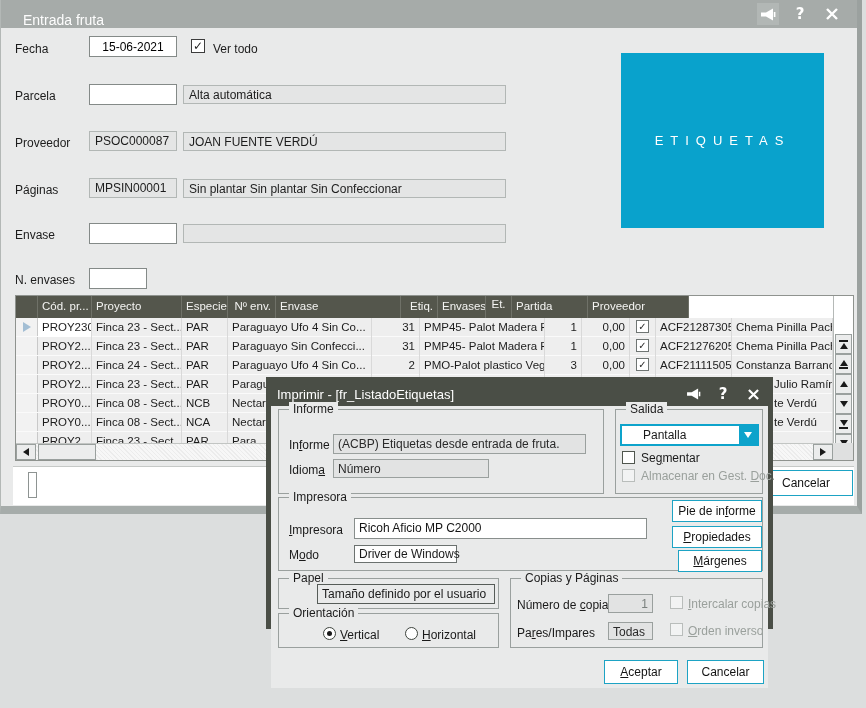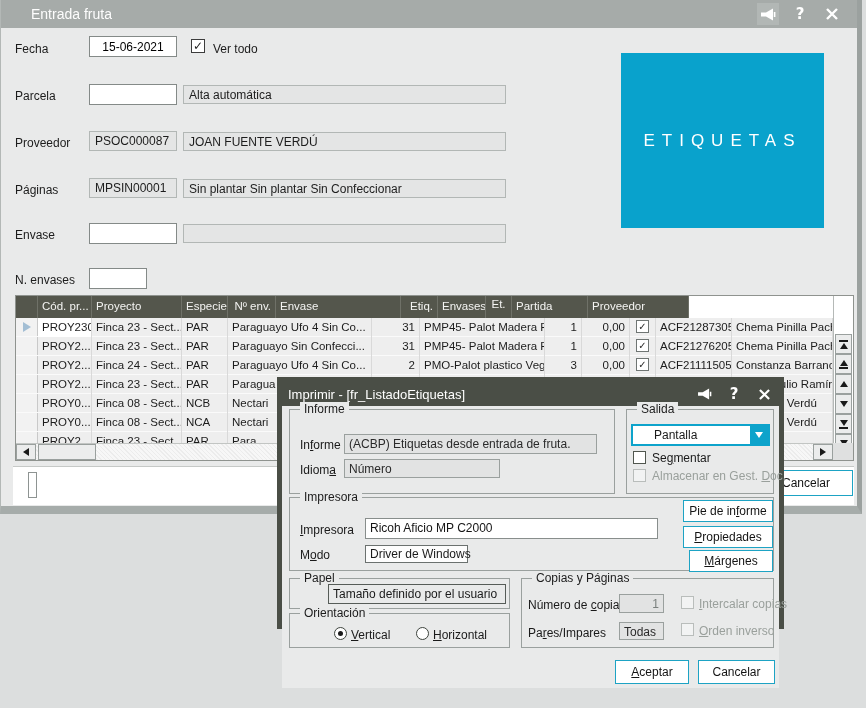--- a/index.html
+++ b/index.html
@@ -16,41 +16,41 @@
   
   .main-window {
     position:absolute; left:0; top:0; width:862px; height:514px;
     background:#e9eaea;
     border-right:5px solid #9ba19f; border-bottom:8px solid #a6acaa;
     border-left:1px solid #b3b8b6;
   }
   .main-titlebar {
     position:absolute; left:0; top:0; right:0; height:28px;
     background:#a6aba9; color:#fdfdfd; font-size:14px;
-    display:flex; align-items:center; padding-left:30px;
+    display:flex; align-items:flex-end; padding-left:22px;
   }
   .tb-icons { position:absolute; top:0; height:28px; display:flex; align-items:center; gap:10px; }
   .main-titlebar .tb-icons { right:14px; }
   .tb-ic { width:22px; height:22px; display:flex; align-items:center; justify-content:center; color:#fff; font-weight:bold; }
   .tb-ic.mega-bg { background:#b2b7b5; }
   .qmark { font-size:15px; font-weight:bold; font-family:"DejaVu Sans",sans-serif; }
 
   
   .flabel { position:absolute; font-size:12px; color:#1c1c1c; }
   .tbx { position:absolute; background:#fff; border:1px solid #848a88; font-size:12px; padding:2px 4px; line-height:15px; }
   .tbx-ro { position:absolute; background:#e4e5e5; border:1px solid #b2b7b5; font-size:12px; padding:2px 5px; line-height:14px; color:#1c1c1c; white-space:nowrap; overflow:hidden; }
   .center { text-align:center; }
 
   .chk { position:absolute; width:14px; height:14px; background:#fff; border:1px solid #3c3c3c; display:flex; align-items:center; justify-content:center; }
   .chk .tick { font-family:"DejaVu Sans",sans-serif; font-size:12px; font-weight:bold; color:#222; line-height:1; }
 
   .etiquetas-btn {
     position:absolute; left:620px; top:53px; width:203px; height:175px;
     background:#09a2cc; color:#fff; border:none; cursor:pointer;
-    font-family:"Liberation Sans",sans-serif; font-size:17px; letter-spacing:7px;
+    font-family:"Liberation Sans",sans-serif; font-size:13px; letter-spacing:7px;
     display:flex; align-items:center; justify-content:center;
   }
 
   
   .grid { position:absolute; left:14px; top:295px; width:839px; height:166px; background:#fff; border:1px solid #8f938f; }
   .grid-header { position:absolute; left:0; top:0; height:22px; display:flex; background:#54564c; }
   .hc { height:22px; color:#f4f4f2; font-size:11.5px; padding:4px 4px 0 4px; border-right:1px solid #70726а; border-right:1px solid #6f7168; white-space:nowrap; overflow:hidden; }
   .grid-body { position:absolute; left:0; top:22px; width:817px; height:126px; overflow:hidden; background:#fbfbfb; }
   .trow { display:flex; height:19px; background:#eeeeee; border-bottom:1px solid #fafafa; }
   .tc { height:19px; font-size:11.5px; padding:3px 4px 0 4px; border-right:1px solid #d9d9d9; white-space:nowrap; overflow:hidden; color:#1c1c1c; }
@@ -78,21 +78,21 @@
   .hthumb { position:absolute; left:22px; top:0; width:58px; height:16px; background:#eceded; border:1px solid #9aa09e; }
   .corner { position:absolute; right:0; bottom:0; width:20px; height:17px; background:#dfe0e0; }
 
   
   .status-panel { position:absolute; left:12px; top:466px; width:841px; height:39px; background:#fff; border-top:1px solid #c6c9c7; }
   .status-box { position:absolute; left:15px; top:5px; width:9px; height:26px; background:#fff; border:1px solid #8e9492; }
 
   .btn-teal { background:#fff; border:1px solid #1da3c4; color:#141414; font-family:"Liberation Sans",sans-serif; font-size:12px; display:flex; align-items:center; justify-content:center; cursor:pointer;text-align:center; }
 
   
-  .dialog { position:absolute; left:277px; top:377px; width:507px; height:252px; background:#0c4a6e; border:5px solid #4a4e46; z-index:10; }
+  .dialog { position:absolute; left:266px; top:377px; width:507px; height:252px; background:#0c4a6e; border:5px solid #4a4e46; z-index:10; }
   .dlg-titlebar { position:absolute; left:0; top:0; width:497px; height:24px; background:#4a4e46; color:#fff; font-size:13px; display:flex; align-items:center; padding-left:6px; }
   .dlg-titlebar .tb-icons { right:4px; height:24px; gap:8px; }
   .dlg-body { position:absolute; left:0; top:24px; width:497px; height:282px; background:#e9eaea; }
   .grp { position:absolute; border:1px solid #9aa09e; }
   .legend { position:absolute; top:-8px; left:10px; background:#e9eaea; padding:0 4px; font-size:12px; color:#1c1c1c; white-space:nowrap; }
   .dlbl { position:absolute; font-size:12px; white-space:nowrap; }
   .din { position:absolute; background:#e2e3e3; border:1px solid #9aa09e; font-size:12px; padding:2px 4px; white-space:nowrap; overflow:hidden; color:#2a2a2a; }
   .din-w { background:#fff; border:1px solid #888e8c; color:#141414; }
   .combo { position:absolute; background:#fff; border:2px solid #0da3cb; display:flex; align-items:center;padding-left:17px; }
   .combo-text { flex:1; padding:0 4px; font-size:12px; }

